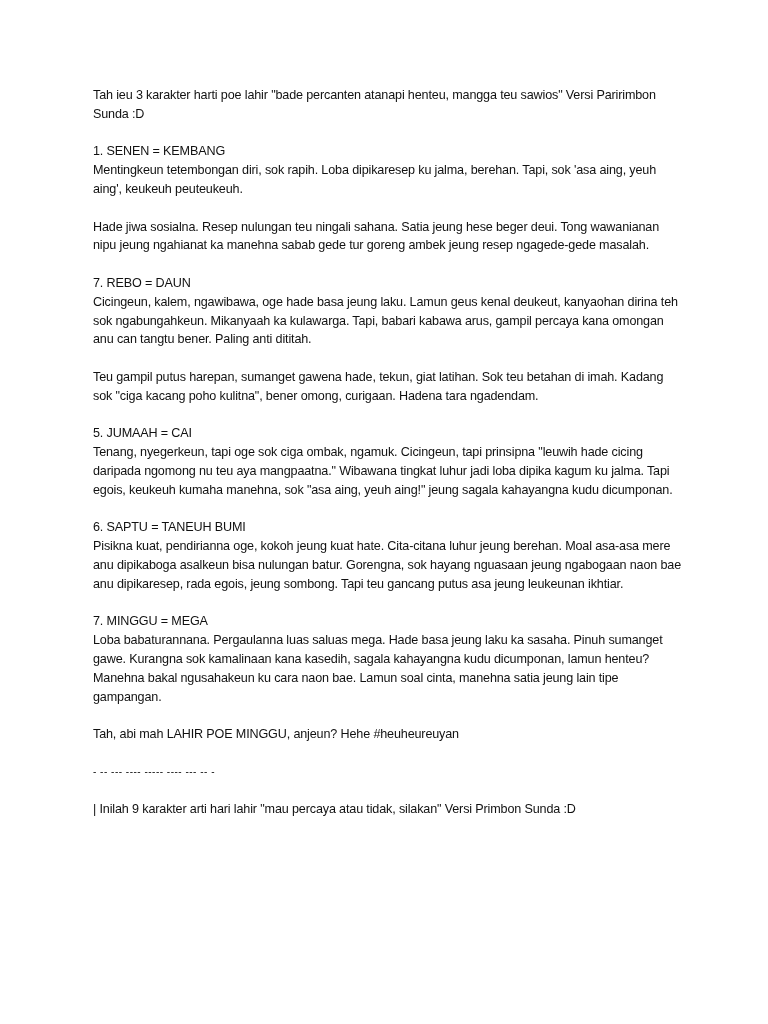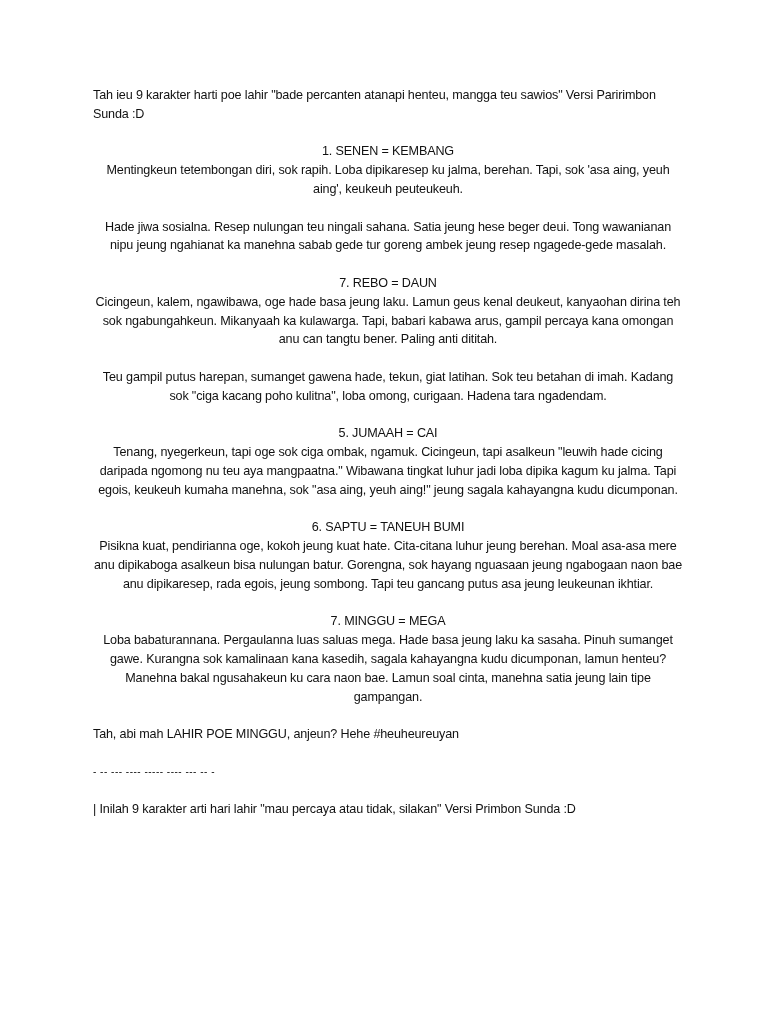--- a/index.html
+++ b/index.html
@@ -22,61 +22,60 @@
       font-size: 12.6px;
       line-height: 18.8px;
       color: #111111;
       letter-spacing: -0.15px;
     }
     .para {
       margin: 0 0 18.8px 0;
     }
     .section {
       margin: 0 0 18.8px 0;
-      text-align: center;
     }
     .section-heading {
       display: block;
     }
     .section-body {
       display: block;
     }
     .separator {
       margin: 0 0 18.8px 0;
       font-size: 10px;
       letter-spacing: 0.5px;
     }
   </style>
 </head>
 <body>
 
 <div class="page">
-  <p class="para">Tah ieu 9 karakter harti poe lahir "bade percanten atanapi henteu, mangga teu sawios" Versi Paririmbon Sunda :D</p>
+  <p class="para">Tah ieu 3 karakter harti poe lahir "bade percanten atanapi henteu, mangga teu sawios" Versi Paririmbon Sunda :D</p>
 
   <div class="section">
     <span class="section-heading">1. SENEN = KEMBANG</span>
     <span class="section-body">Mentingkeun tetembongan diri, sok rapih. Loba dipikaresep ku jalma, berehan. Tapi, sok 'asa aing, yeuh aing', keukeuh peuteukeuh.</span>
   </div>
 
   <div class="section">
     <span class="section-body">Hade jiwa sosialna. Resep nulungan teu ningali sahana. Satia jeung hese beger deui. Tong wawanianan nipu jeung ngahianat ka manehna sabab gede tur goreng ambek jeung resep ngagede-gede masalah.</span>
   </div>
 
   <div class="section">
     <span class="section-heading">7. REBO = DAUN</span>
     <span class="section-body">Cicingeun, kalem, ngawibawa, oge hade basa jeung laku. Lamun geus kenal deukeut, kanyaohan dirina teh sok ngabungahkeun. Mikanyaah ka kulawarga. Tapi, babari kabawa arus, gampil percaya kana omongan anu can tangtu bener. Paling anti dititah.</span>
   </div>
 
   <div class="section">
-    <span class="section-body">Teu gampil putus harepan, sumanget gawena hade, tekun, giat latihan. Sok teu betahan di imah. Kadang sok "ciga kacang poho kulitna", loba omong, curigaan. Hadena tara ngadendam.</span>
+    <span class="section-body">Teu gampil putus harepan, sumanget gawena hade, tekun, giat latihan. Sok teu betahan di imah. Kadang sok "ciga kacang poho kulitna", bener omong, curigaan. Hadena tara ngadendam.</span>
   </div>
 
   <div class="section">
     <span class="section-heading">5. JUMAAH = CAI</span>
-    <span class="section-body">Tenang, nyegerkeun, tapi oge sok ciga ombak, ngamuk. Cicingeun, tapi asalkeun "leuwih hade cicing daripada ngomong nu teu aya mangpaatna." Wibawana tingkat luhur jadi loba dipika kagum ku jalma. Tapi egois, keukeuh kumaha manehna, sok "asa aing, yeuh aing!" jeung sagala kahayangna kudu dicumponan.</span>
+    <span class="section-body">Tenang, nyegerkeun, tapi oge sok ciga ombak, ngamuk. Cicingeun, tapi prinsipna "leuwih hade cicing daripada ngomong nu teu aya mangpaatna." Wibawana tingkat luhur jadi loba dipika kagum ku jalma. Tapi egois, keukeuh kumaha manehna, sok "asa aing, yeuh aing!" jeung sagala kahayangna kudu dicumponan.</span>
   </div>
 
   <div class="section">
     <span class="section-heading">6. SAPTU = TANEUH BUMI</span>
     <span class="section-body">Pisikna kuat, pendirianna oge, kokoh jeung kuat hate. Cita-citana luhur jeung berehan. Moal asa-asa mere anu dipikaboga asalkeun bisa nulungan batur. Gorengna, sok hayang nguasaan jeung ngabogaan naon bae anu dipikaresep, rada egois, jeung sombong. Tapi teu gancang putus asa jeung leukeunan ikhtiar.</span>
   </div>
 
   <div class="section">
     <span class="section-heading">7. MINGGU = MEGA</span>
     <span class="section-body">Loba babaturannana. Pergaulanna luas saluas mega. Hade basa jeung laku ka sasaha. Pinuh sumanget gawe. Kurangna sok kamalinaan kana kasedih, sagala kahayangna kudu dicumponan, lamun henteu? Manehna bakal ngusahakeun ku cara naon bae. Lamun soal cinta, manehna satia jeung lain tipe gampangan.</span>

